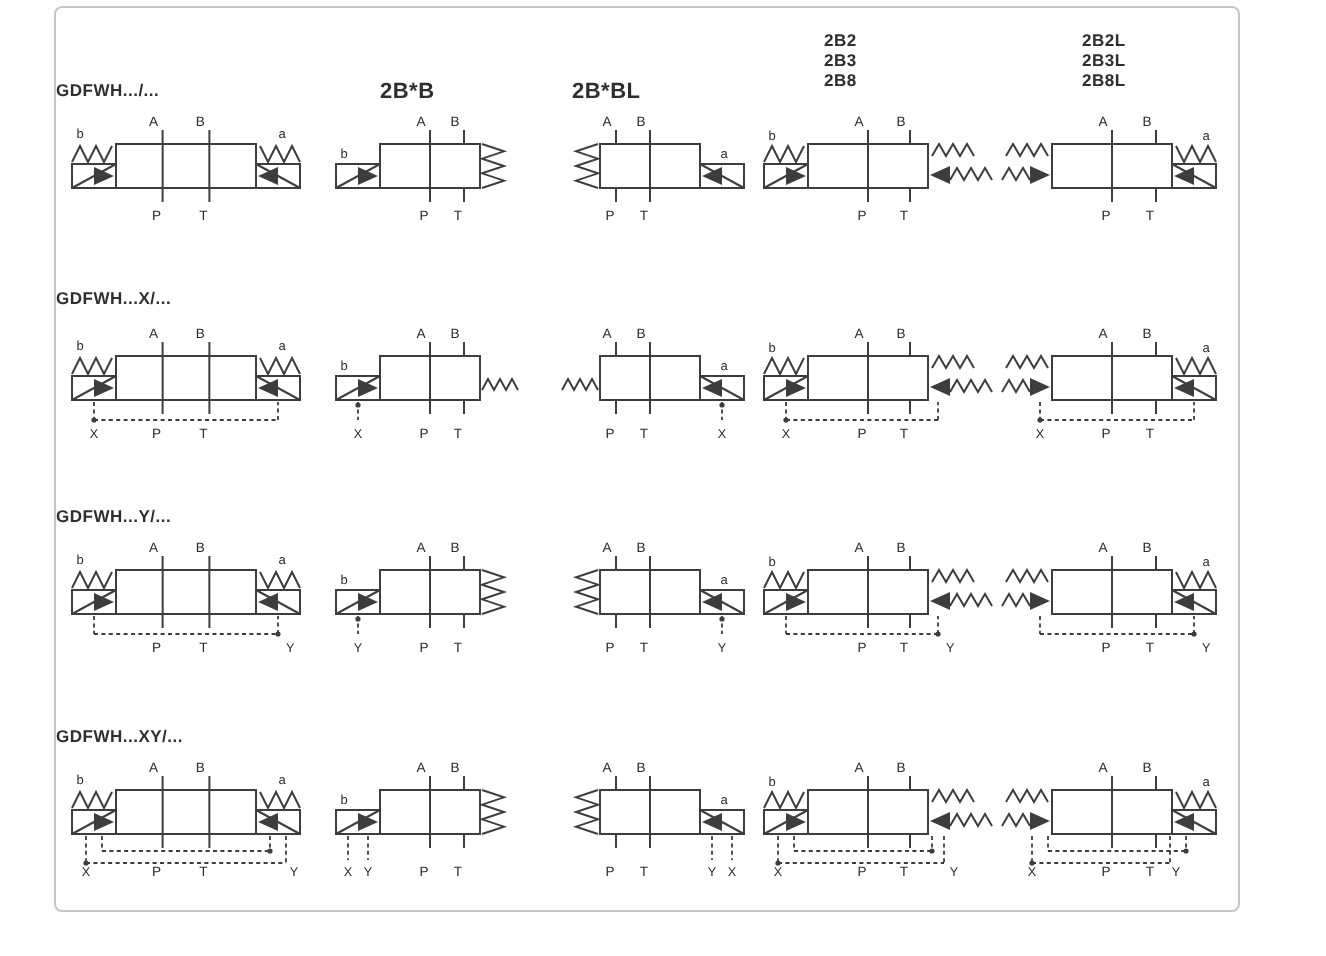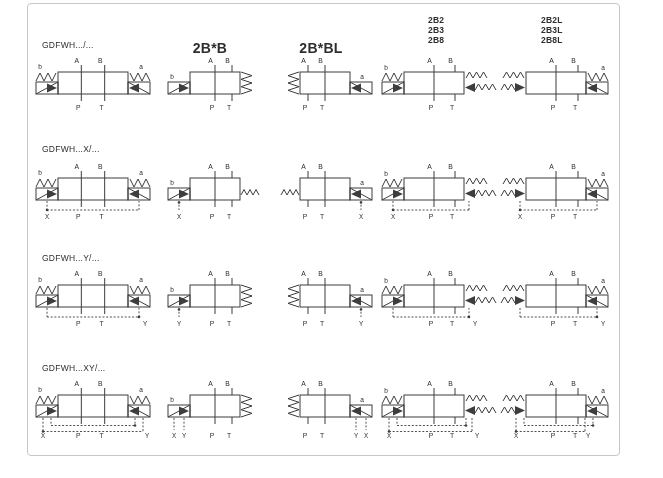--- a/index.html
+++ b/index.html
@@ -1,43 +1,43 @@
 <!DOCTYPE html>
 <html><head>
 <meta charset="utf-8">
 <style>
   html,body{margin:0;padding:0;background:#fff;}
   .canvas{position:relative;width:663px;height:478px;background:#ffffff;overflow:hidden;
           font-family:"Liberation Sans",sans-serif;}
   .frame{position:absolute;left:27px;top:3px;width:593px;height:453px;box-sizing:border-box;
          border:1px solid #c6c6c6;border-radius:4px;background:#ffffff;}
-  .row-label{position:absolute;left:42px;font-size:8.5px;font-weight:400;color:#2e2e2e;
+  .row-label{position:absolute;left:28px;font-size:8.5px;font-weight:700;color:#2e2e2e;
              letter-spacing:.25px;white-space:nowrap;}
-  .col-header{position:absolute;top:40px;font-size:14px;font-weight:700;color:#2e2e2e;
-              text-align:center;letter-spacing:.25px;}
+  .col-header{position:absolute;top:40px;font-size:11px;font-weight:700;color:#2e2e2e;
+              text-align:left;letter-spacing:.25px;}
   .col-header-stack{position:absolute;top:15px;font-size:8.5px;font-weight:700;color:#2e2e2e;
                     letter-spacing:.25px;line-height:10px;}
   #valve-grid{position:absolute;left:0;top:0;width:663px;height:478px;}
   svg text{font-family:"Liberation Sans",sans-serif;}
 </style>
 </head>
 <body>
 
 <div class="canvas">
   <div class="frame"></div>
 
   <div class="row-label" style="top:40px">GDFWH.../...</div>
   <div class="row-label" style="top:144px">GDFWH...X/...</div>
   <div class="row-label" style="top:253px">GDFWH...Y/...</div>
   <div class="row-label" style="top:363px">GDFWH...XY/...</div>
 
   <div class="col-header" style="left:190px;width:40px">2B*B</div>
-  <div class="col-header" style="left:299px;width:44px">2B*BL</div>
+  <div class="col-header" style="left:286px;width:44px">2B*BL</div>
 
-  <div class="col-header-stack" style="left:428px">
+  <div class="col-header-stack" style="left:412px">
     <div>2B2</div>
     <div>2B3</div>
     <div>2B8</div>
   </div>
   <div class="col-header-stack" style="left:541px">
     <div>2B2L</div>
     <div>2B3L</div>
     <div>2B8L</div>
   </div>
 

